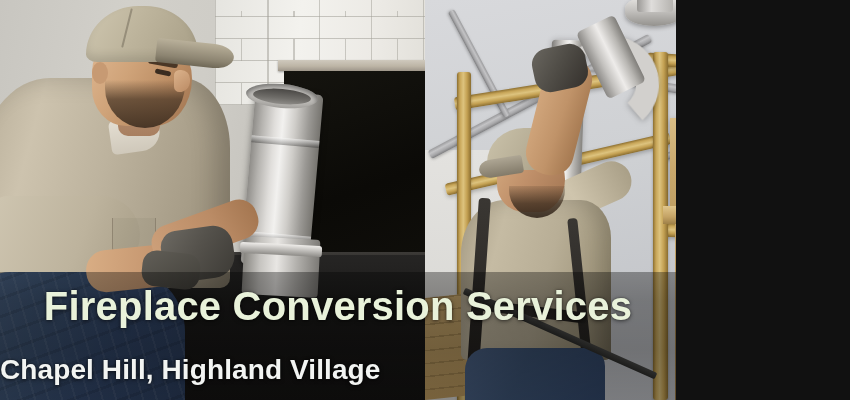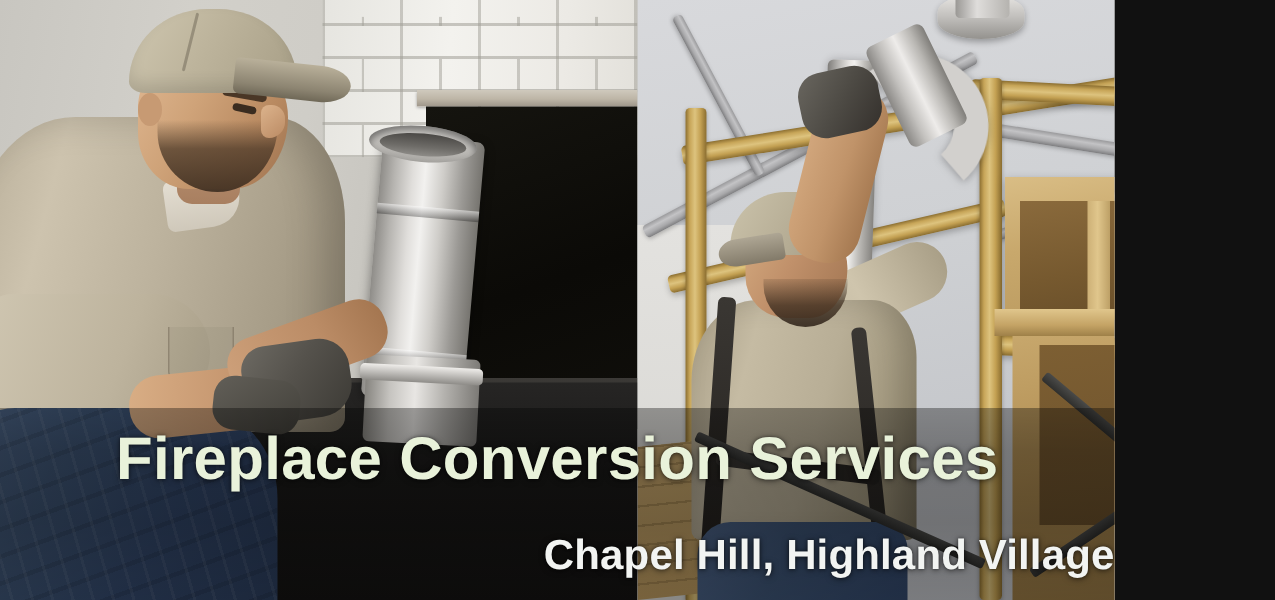--- a/index.html
+++ b/index.html
@@ -4,21 +4,21 @@
 <style>
   * { margin:0; padding:0; box-sizing:border-box; }
   html,body { background:#111; }
   body {
     width:850px; height:400px;
     font-family:"Liberation Sans", sans-serif;
     overflow:hidden;
   }
   .banner {
     position:relative;
-    width:743px; height:400px;
+    width:676px; height:400px;
     overflow:hidden;
     background:#b9b9b5;
   }
 
   
   .photo { position:absolute; top:0; height:400px; overflow:hidden; }
   .photo-left  { left:0;     width:425px; }
   .photo-right { left:425px; width:425px; }
 
   
@@ -386,21 +386,21 @@
     position:absolute; left:0; right:0; top:286px;
     text-align:center;
     font-size:40px; font-weight:bold; letter-spacing:.2px;
     line-height:1;
     color:#e9f2da;
     text-shadow:0 1px 4px rgba(0,0,0,.55), 0 0 2px rgba(0,0,0,.35);
     white-space:nowrap;
   }
   .subline{
     position:absolute; left:0; right:0; top:356px;
-    text-align:right;
+    text-align:left;
     font-size:28px; font-weight:bold; letter-spacing:.1px;
     line-height:1;
     color:#f2f4f2;
     text-shadow:0 1px 4px rgba(0,0,0,.6), 0 0 2px rgba(0,0,0,.4);
     white-space:nowrap;
   }
 </style>
 </head>
 <body>
 

